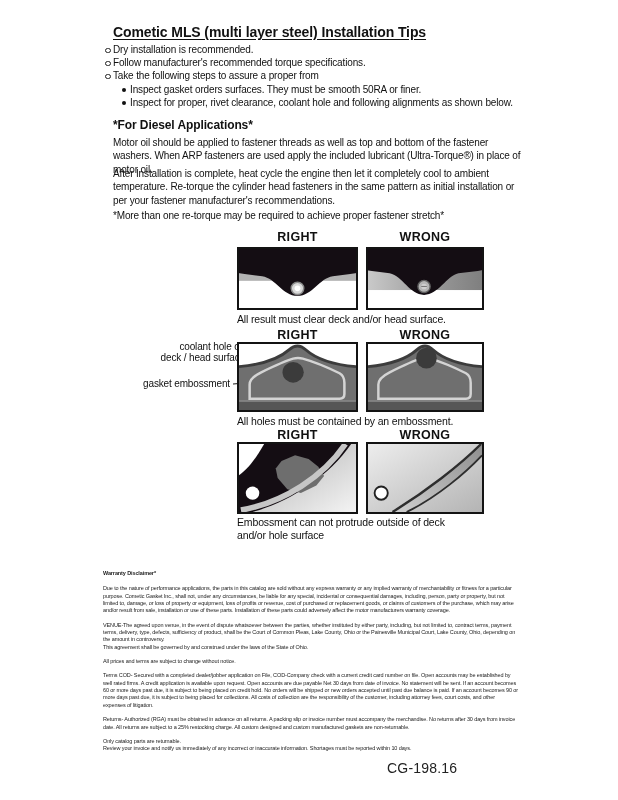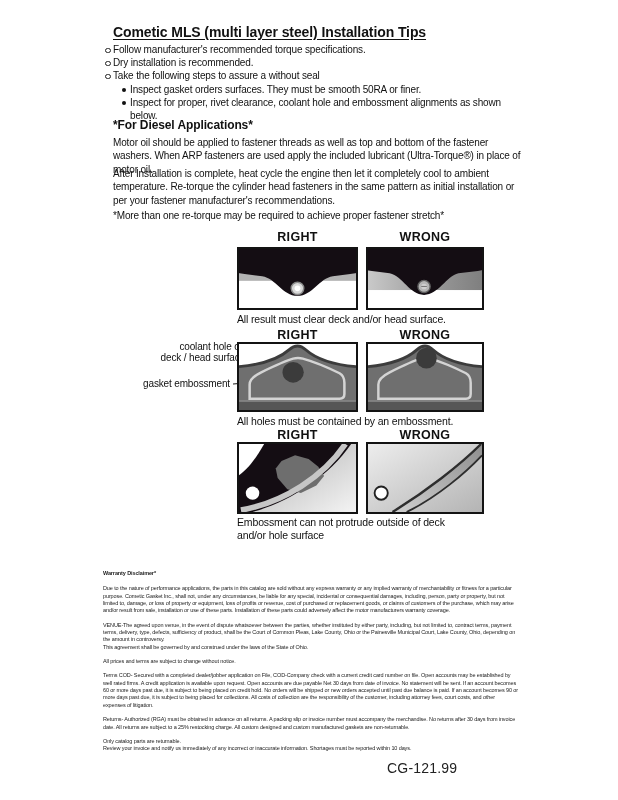--- a/index.html
+++ b/index.html
@@ -69,26 +69,26 @@
     left:387px;top:760px;font-size:14px;letter-spacing:0.2px;color:#222;
   }
 </style>
 </head>
 <body>
 
 <h1 id="title" class="abs"><span>Cometic MLS (multi layer steel) Installation Tips</span></h1>
 
 <div id="tips" class="abs">
   <ul>
+    <li>Dry installation is recommended.</li>
     <li>Follow manufacturer's recommended torque specifications.</li>
-    <li>Dry installation is recommended.</li>
-    <li><span>Take the following steps to assure a without seal</span>
+    <li><span>Take the following steps to assure a proper from</span>
       <ul>
         <li>Inspect gasket orders surfaces.  They must be smooth 50RA or finer.</li>
-        <li>Inspect for proper, rivet clearance, coolant hole and embossment alignments as shown below.</li>
+        <li>Inspect for proper, rivet clearance, coolant hole and following alignments as shown below.</li>
       </ul>
     </li>
   </ul>
 </div>
 
 <h2 id="diesel-heading" class="abs">*For Diesel Applications*</h2>
 <p id="para1" class="abs bodytext">Motor oil should be applied to fastener threads as well as top and bottom of the fastener washers. When ARP fasteners are used apply the included lubricant (Ultra-Torque®) in place of motor oil.</p>
 <p id="para2" class="abs bodytext">After Installation is complete, heat cycle the engine then let it completely cool to ambient temperature. Re-torque the cylinder head fasteners in the same pattern as initial installation or per your fastener manufacturer's recommendations.</p>
 <p id="note" class="abs bodytext">*More than one re-torque may be required to achieve proper fastener stretch*</p>
 
@@ -219,13 +219,13 @@
   <p>Due to the nature of performance applications, the parts in this catalog are sold without any express warranty or any implied warranty of merchantability or fitness for a particular purpose.  Cometic Gasket Inc., shall not, under any circumstances, be liable for any special, incidental or consequential damages, including, person, party or property, but not limited to, damage, or loss of property or equipment, loss of profits or revenue, cost of purchased or replacement goods, or claims of customers of the purchase, which may arise and/or result from sale, installation or use of these parts.  Installation of these parts could adversely affect the motor manufacturers warranty coverage.</p>
   <p class="tight">VENUE-The agreed upon venue, in the event of dispute whatsoever between the parties, whether instituted by either party, including, but not limited to, contract terms, payment terms, delivery, type, defects, sufficiency of product, shall be the Court of Common Pleas, Lake County, Ohio or the Painesville Municipal Court, Lake County, Ohio, depending on the amount in controversy.</p>
   <p>This agreement shall be governed by and construed under the laws of the State of Ohio.</p>
   <p>All prices and terms are subject to change without notice.</p>
   <p>Terms COD- Secured with a completed dealer/jobber application on File, COD-Company check with a current credit card number on file.  Open accounts may be established by well rated firms.  A credit application is available upon request.  Open accounts are due payable Net 30 days from date of invoice.  No statement will be sent.  If an account becomes 60 or more days past due, it is subject to being placed on credit hold.  No orders will be shipped or new orders accepted until past due balance is paid.  If an account becomes 90 or more days past due, it is subject to being placed for collections.  All costs of collection are the responsibility of the customer, including attorney fees, court costs, and other expenses of litigation.</p>
   <p>Returns- Authorized (RGA) must be obtained in advance on all returns.  A packing slip or invoice number must accompany the merchandise.  No returns after 30 days from invoice date.  All returns are subject to a 25% restocking charge.  All custom designed and custom manufactured gaskets are non-returnable.</p>
   <p class="tight">Only catalog parts are returnable.</p>
   <p class="tight">Review your invoice and notify us immediately of any incorrect or inaccurate information.  Shortages must be reported within 10 days.</p>
 </div>
 
-<div id="page-code" class="abs">CG-121.99</div>
+<div id="page-code" class="abs">CG-198.16</div>
 
 </body></html>

